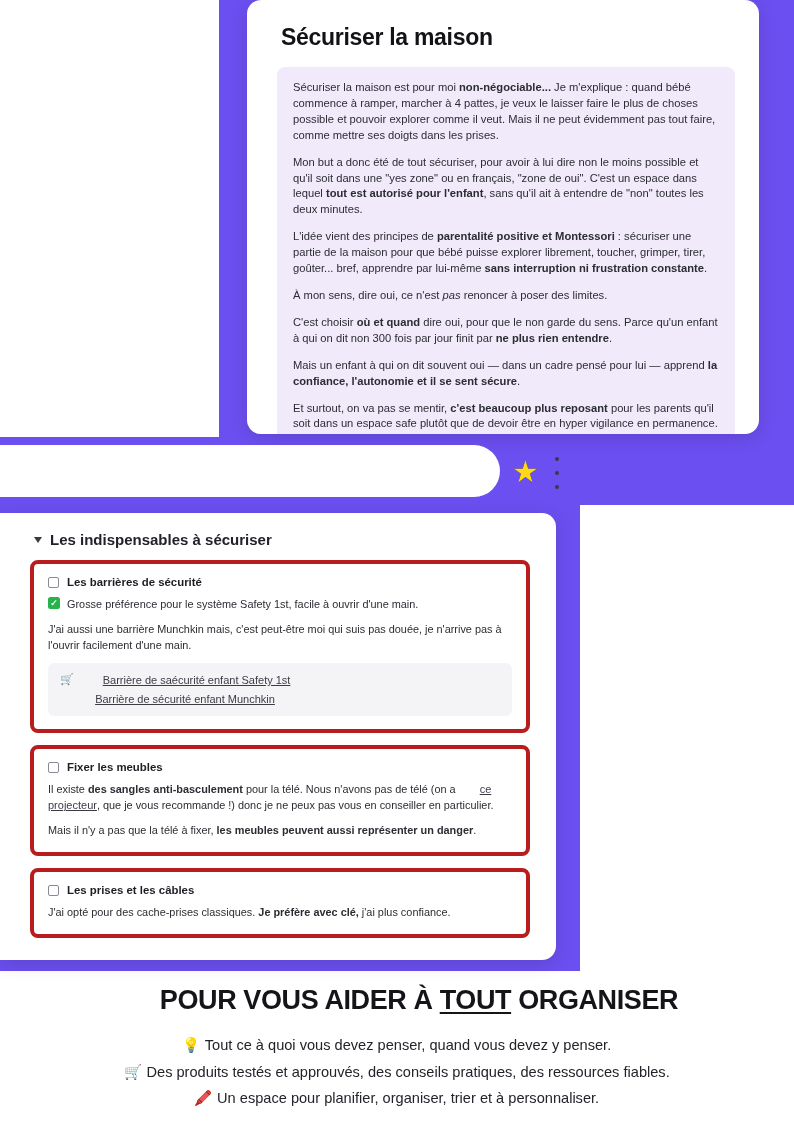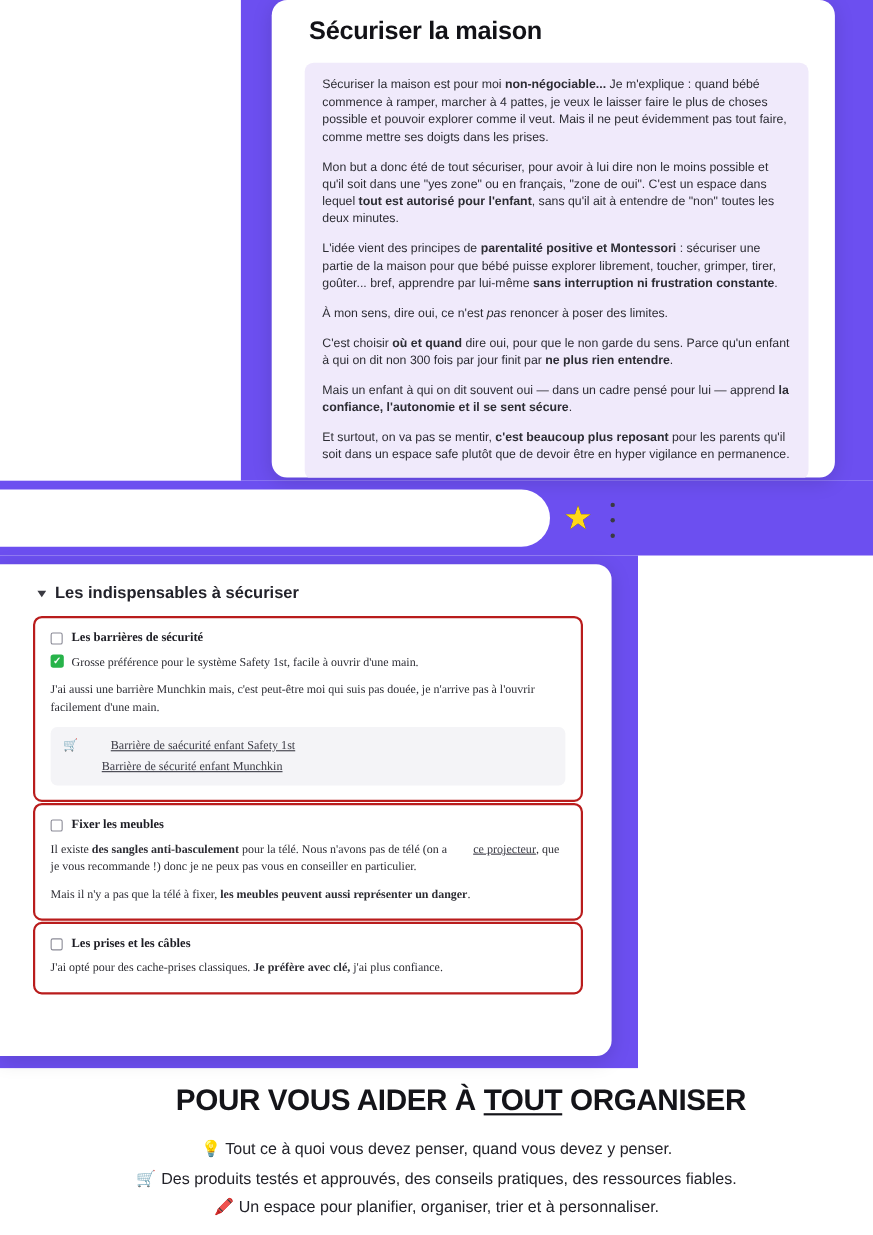--- a/index.html
+++ b/index.html
@@ -31,21 +31,21 @@
     background: #6c4ff0;
   }
 
   
   .card-top {
     position: absolute;
     left: 247px; top: 0; width: 512px; height: 434px;
     background: #ffffff;
     border-radius: 14px;
     box-shadow: 0 4px 18px rgba(0,0,0,0.13);
-    padding: 4px 24px 0 30px;
+    padding: 14px 24px 0 30px;
     overflow: hidden;
   }
   .card-top h1 {
     font-size: 23px;
     font-weight: 700;
     letter-spacing: -0.3px;
     margin: 10px 0 16px 4px;
     color: #121217;
   }
   .lavender-panel {
@@ -107,26 +107,25 @@
     box-shadow: 0 4px 18px rgba(0,0,0,0.13);
     padding: 14px 26px 0 30px;
     overflow: hidden;
   }
   .section-head {
     display: flex; align-items: center; gap: 8px;
     font-size: 15px; font-weight: 700; color: #22222a;
     margin: 4px 0 12px 4px;
   }
   .check-card {
-    border: 2px solid #b91c1c;
+    border: 4px solid #b91c1c;
     border-radius: 8px;
     padding: 12px 14px 13px 14px;
-    margin-bottom: 1px;
+    margin-bottom: 12px;
     background: #fff;
-    font-family: Liberation Serif, serif;
   }
   .check-title {
     display: flex; align-items: center; gap: 8px;
     font-size: 11.4px; font-weight: 700; color: #1d1d24;
     margin-bottom: 9px;
   }
   .checkbox-empty {
     width: 11px; height: 11px;
     border: 1.4px solid #8a8a96;
     border-radius: 2px;

